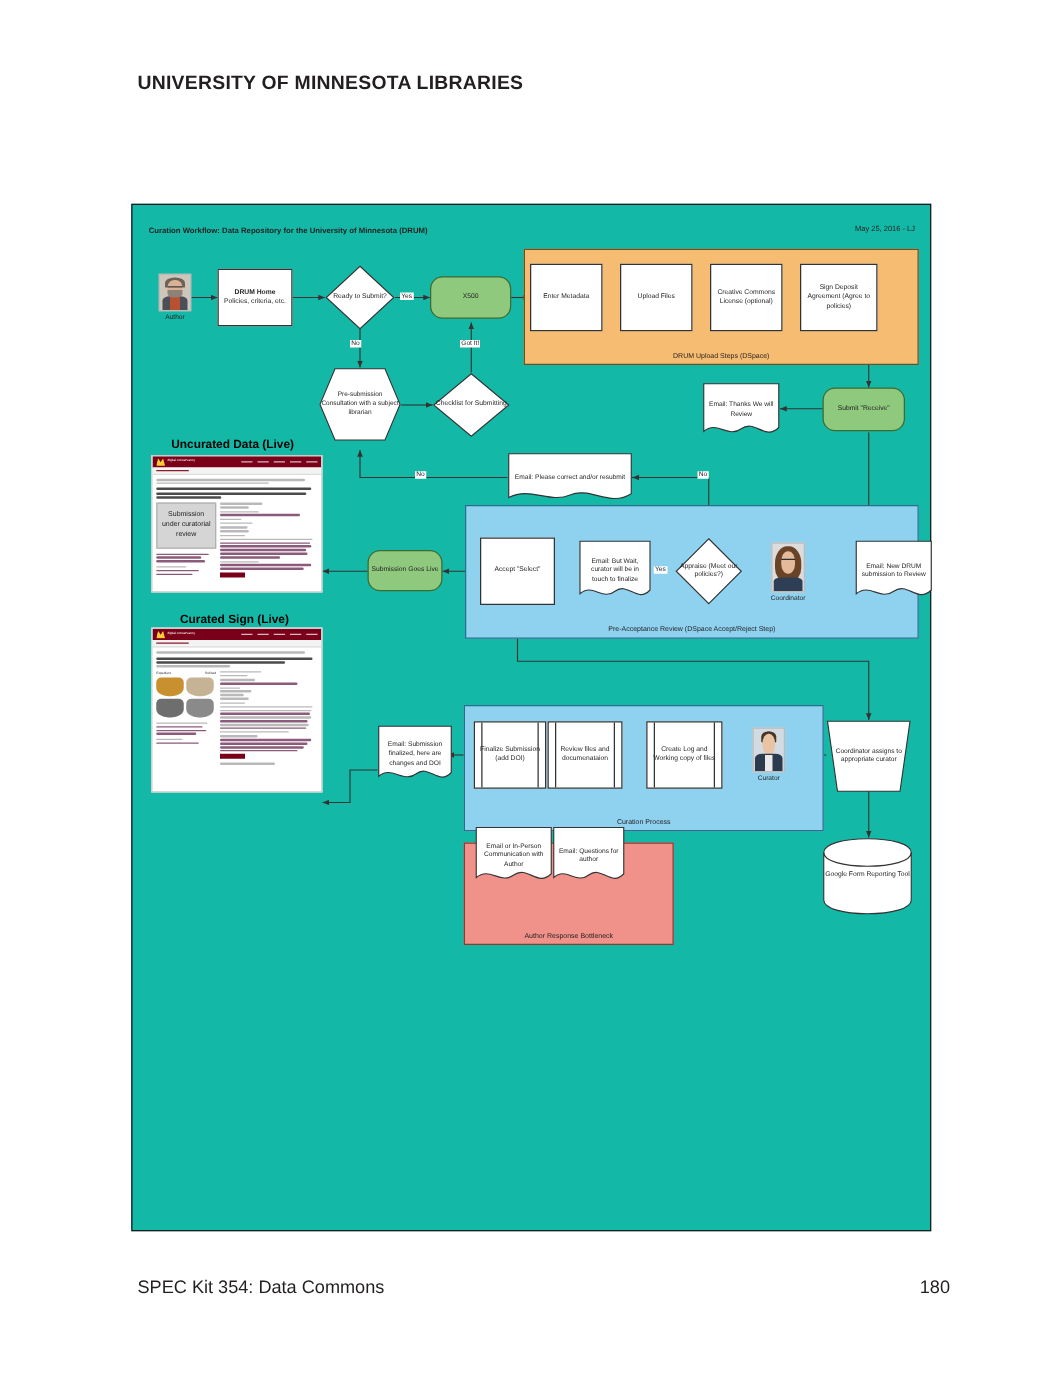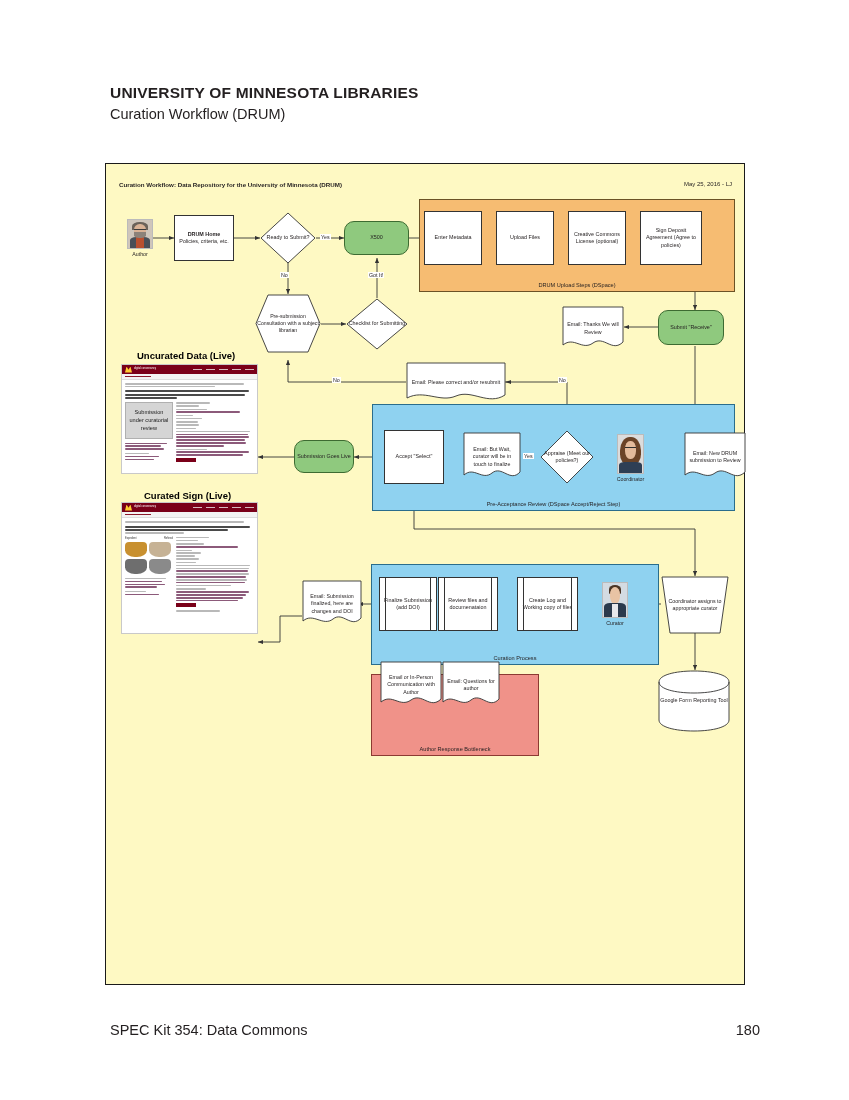--- a/index.html
+++ b/index.html
@@ -10,39 +10,39 @@
     font-family: "Liberation Sans", sans-serif;
     color: #231f20;
     position: relative;
     overflow: hidden;
   }
 
   
   #page-header { position:absolute; left:110px; top:56px; width:660px; }
   #page-header .org {
     font-size: 15.5px; font-weight: 600; letter-spacing: .2px;
-    color:#231f20; line-height: 1.45; margin-top: 26px;
+    color:#231f20; line-height: 1.45;
   }
   #page-header .sub {
     font-size: 14.5px; font-weight: 400; color:#231f20; line-height: 1.5;
   }
   #page-header .url {
     font-size: 14.5px; color:#4a6fb5; line-height: 1.5; word-break: break-all;
   }
 
   
   #page-footer { position:absolute; left:110px; top:1022px; width:650px;
                  display:flex; justify-content:space-between; align-items:baseline; }
   #page-footer .ft { font-size:14.5px; color:#231f20; }
 
   
   #frame {
     position:absolute; left:105px; top:163px;
     width:640px; height:822px;
-    border:1px solid #1a1a1a; background:#fef9c3;
+    border:1px solid #1a1a1a; background:#14b8a6;
   }
   #diagram {
     position:absolute; left:0; top:0; width:640px; height:822px;
   }
 
   .dtitle { position:absolute; left:13px; top:17px; font-size:6.2px; font-weight:700; color:#231f20; }
   .ddate  { position:absolute; right:14px; top:17px; font-size:6px; color:#231f20; }
 
   
   .band-heading { position:absolute; font-size:9.5px; font-weight:700; color:#000; }
@@ -184,21 +184,20 @@
   }
   .thumb .pots { display:flex; flex-wrap:wrap; gap:2px; }
   .thumb .pot { width:46%; height:15px; border-radius:4px 4px 45% 45%; }
   .thumb .btn { width:20px; height:4px; background:#7a0019; margin-top:2px; }
 </style>
 </head>
 <body>
 
 <div id="page-header">
   <div class="org">UNIVERSITY OF MINNESOTA LIBRARIES</div>
-  <div class="sub">Curation Workflow (DRUM)</div>
 </div>
 
 <div id="frame">
   <div id="diagram">
 
     <div class="dtitle">Curation Workflow: Data Repository for the University of Minnesota (DRUM)</div>
     <div class="ddate">May 25, 2016 - LJ</div>
 
     <svg id="edges" viewBox="0 0 640 822">
       <defs>

